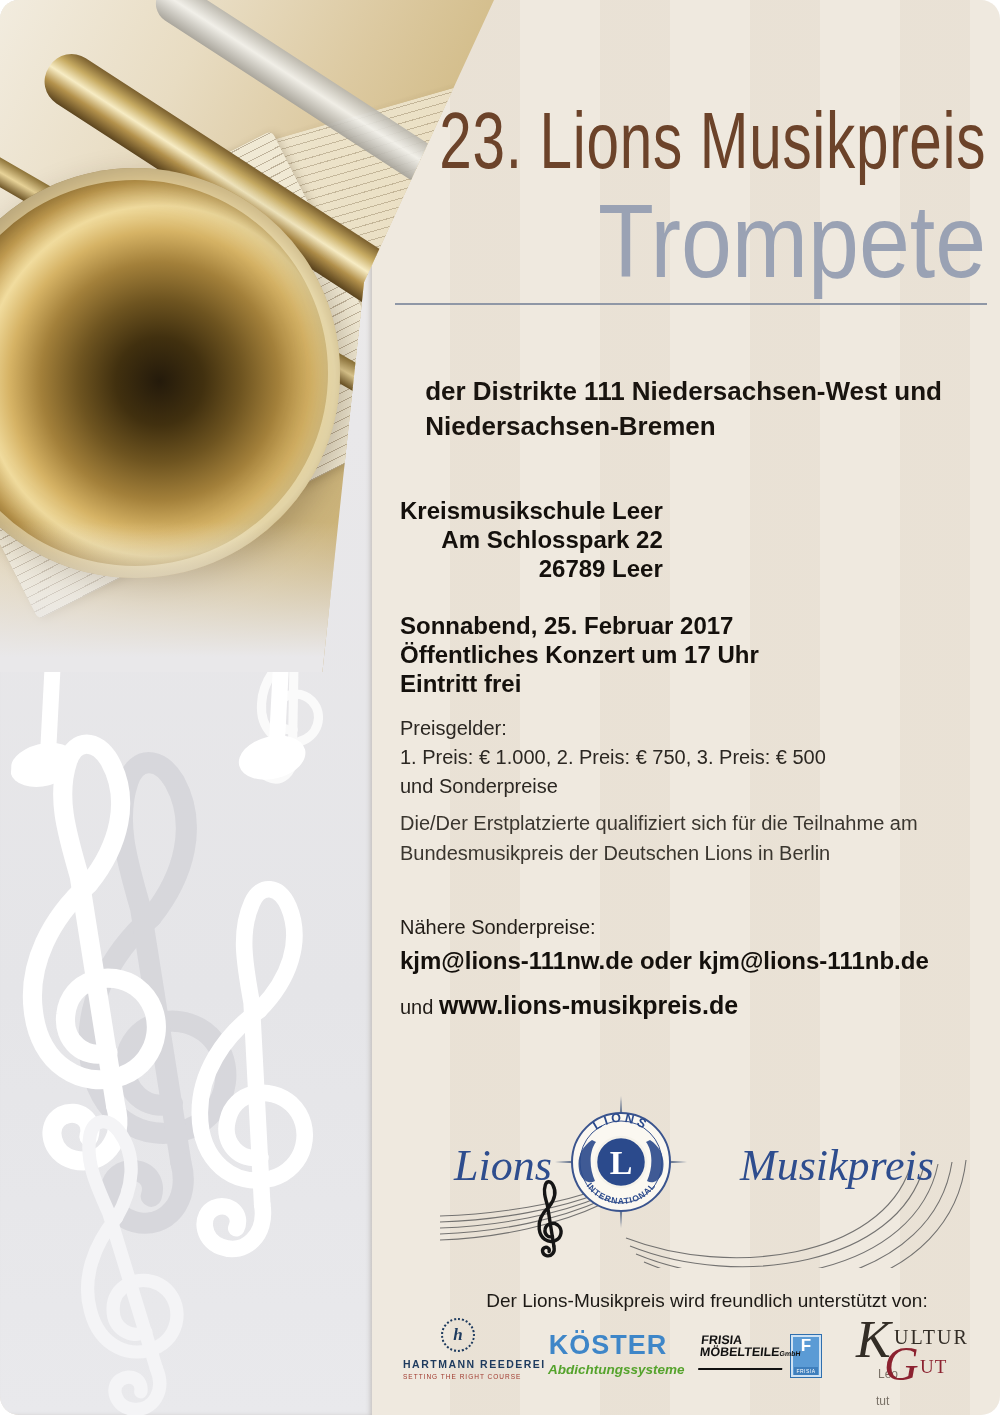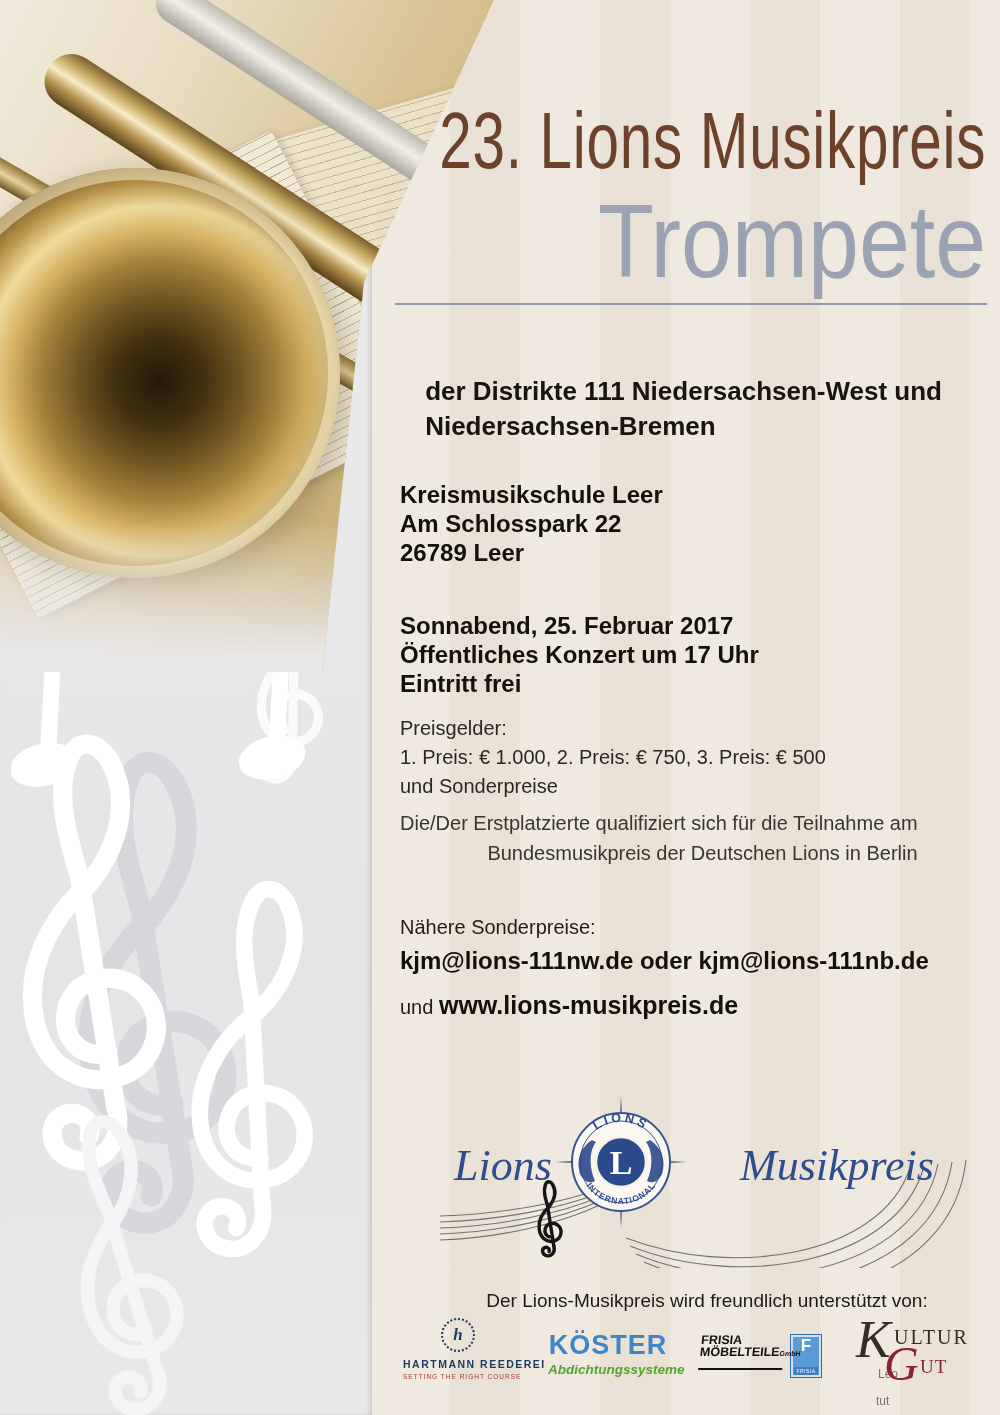--- a/index.html
+++ b/index.html
@@ -1,17 +1,17 @@
 <!DOCTYPE html>
 <html><head>
 <meta charset="utf-8">
 <style>
   html,body{margin:0;padding:0;background:#ffffff;}
   .poster{position:relative;width:1000px;height:1415px;overflow:hidden;
-    background:#EDE6DB;font-family:"Liberation Sans",sans-serif;}
+    background:#EDE6DB;font-family:"Liberation Sans",sans-serif;border-radius:19px;}
   .bg-bands{position:absolute;inset:0;
     background:repeating-linear-gradient(90deg, rgba(190,172,145,.08) 0 70px, rgba(255,255,255,.12) 70px 150px);
     pointer-events:none;}
   
   .left-col{position:absolute;left:0;top:0;width:372px;height:1415px;
     background:linear-gradient(180deg,#efece7 0%,#e9e8ea 30%,#e5e5e8 70%,#e9e9ec 100%);
     box-shadow:inset -3px 0 4px -1px rgba(120,110,95,.30);}
   .decor{position:absolute;}
   
   .photo{position:absolute;left:0;top:0;width:520px;height:672px;
@@ -38,24 +38,24 @@
   
   .title{position:absolute;right:14px;top:95px;font-size:80px;font-weight:200;white-space:nowrap;
     color:#6C432A;transform:scaleX(.73);transform-origin:100% 50%;letter-spacing:1px;}
   .subtitle{position:absolute;right:14px;top:182px;font-size:104px;font-weight:200;white-space:nowrap;
     color:#9AA2B4;transform:scaleX(.88);transform-origin:100% 50%;}
   .rule{position:absolute;top:303px;left:395px;width:592px;height:2px;background:#8F97A6;}
   .districts{position:absolute;top:374px;right:58px;text-align:left;font-size:26px;font-weight:bold;
     color:#19140F;line-height:35px;white-space:nowrap;}
   
   .blk{position:absolute;left:400px;color:#14100C;}
-  .venue{top:480px;font-size:24px;font-weight:bold;line-height:29px;}
+  .venue{top:496px;font-size:24px;font-weight:bold;line-height:29px;text-align:right;}
   .event{top:611px;font-size:24px;font-weight:bold;line-height:29px;}
   .prizes{top:714px;font-size:20px;font-weight:normal;color:#2B2722;line-height:29px;}
-  .qualification{top:808px;font-size:20px;color:#3A362F;line-height:30px;text-align:right;}
+  .qualification{top:808px;font-size:20px;color:#3A362F;line-height:30px;}
   .info-heading{top:916px;font-size:20px;color:#221D18;}
   .emails{top:947px;font-size:24px;font-weight:bold;}
   .website{top:991px;font-size:20px;color:#221D18;}
   .website .site{font-size:25px;font-weight:bold;color:#14100C;}
   
   .supporters-heading{position:absolute;left:397px;top:1290px;width:620px;text-align:center;
     font-size:19px;color:#1D1A16;}
   .sponsor{position:absolute;text-align:center;}
   .hartmann{left:403px;top:1318px;width:110px;}
   .h-circle{width:30px;height:30px;border:2px dotted #1D3A5E;border-radius:50%;margin:0 auto;

